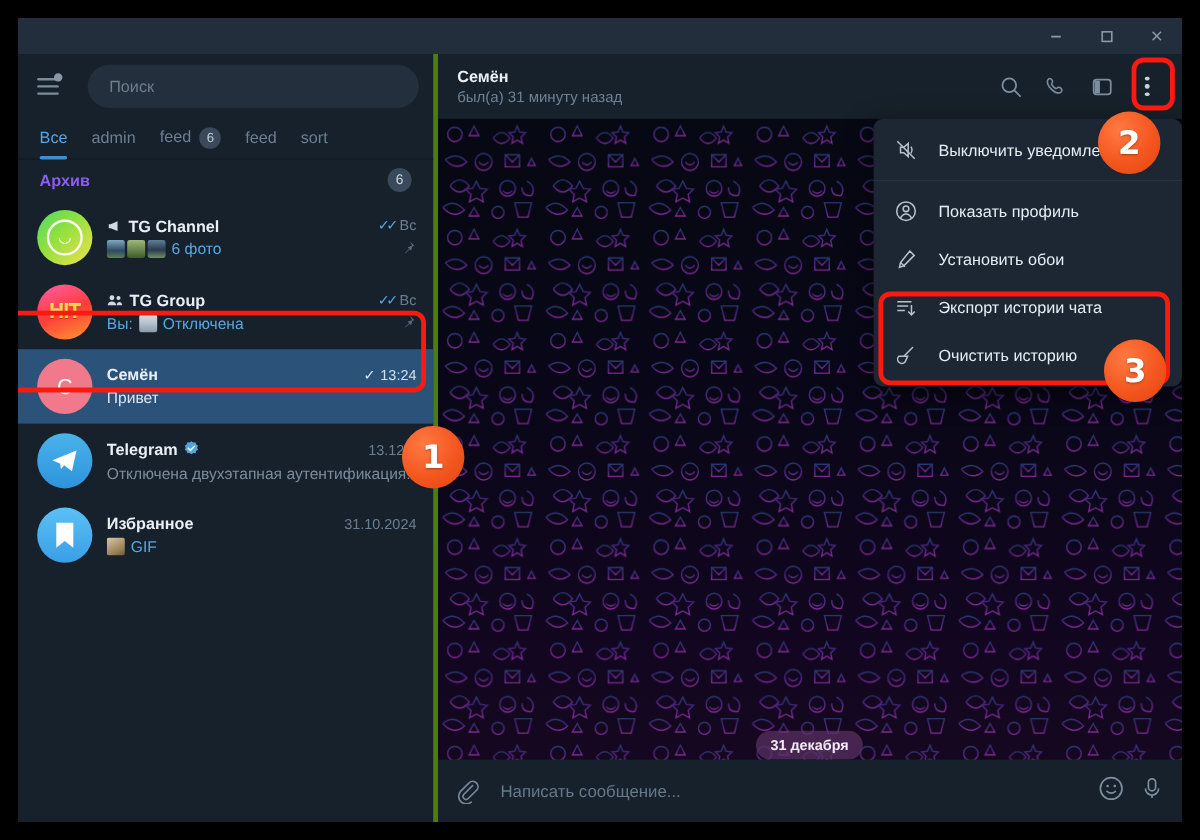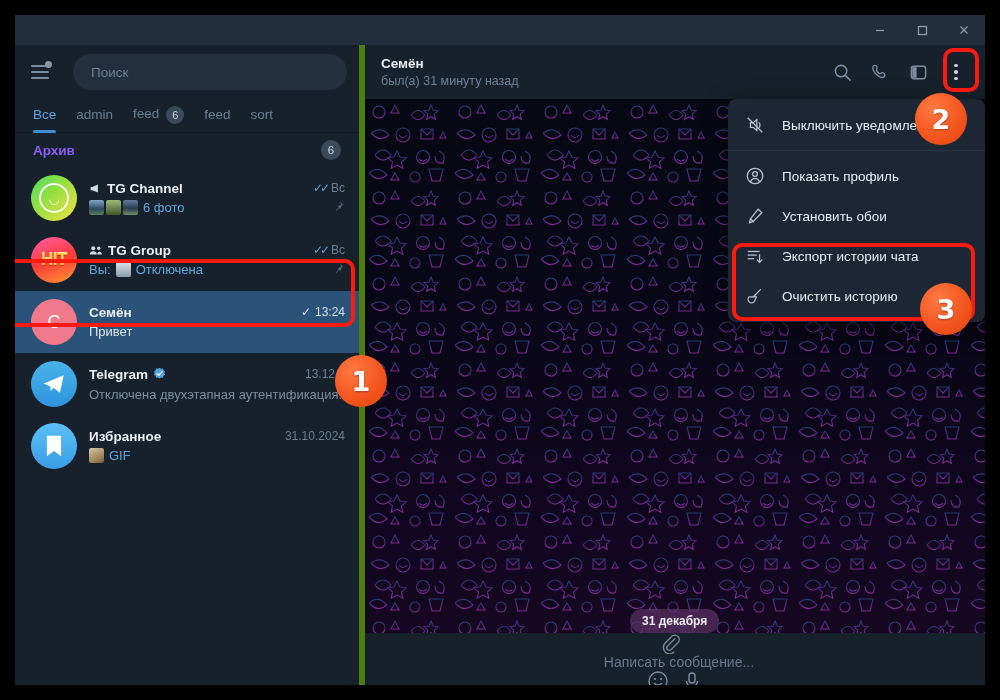--- a/index.html
+++ b/index.html
@@ -27,21 +27,21 @@
     display: flex; align-items: center; justify-content: center;
     color: #8d9aa8;
   }
   .winbtn svg { display: block; }
 
   
   .sidebar {
     position: absolute; left: 0; top: 30px;
     width: 350px; height: 640px;
     background: #17212b;
-    border-right: 6px solid #4d7c0f;
+    border-right: 4px solid #4d7c0f;
   }
   .topbar {
     height: 54px; display: flex; align-items: center; padding: 0 12px 0 14px;
   }
   .hamburger {
     width: 30px; height: 30px; position: relative; flex: 0 0 auto;
     display: flex; flex-direction: column; justify-content: center; gap: 4px;
     padding-left: 2px;
   }
   .hamburger i { display: block; height: 2px; background: #7b8c9d; border-radius: 1px; }
@@ -111,21 +111,21 @@
     display: flex; align-items: center; justify-content: center;
     font-size: 13px; color: #fff;
   }
   .hit-text {
     font-weight: bold; font-size: 17px; color: #ffd24d;
     text-shadow: 0 1px 0 #c43200, 0 -1px 0 #ffe9a0;
     letter-spacing: -0.5px;
   }
 
   .chatbody { flex: 1; margin-left: 12px; min-width: 0; }
-  .chatline1 { display: flex; align-items: flex-start; justify-content: space-between; }
+  .chatline1 { display: flex; align-items: center; justify-content: space-between; }
   .chatname {
     color: #e9eff5; font-size: 13.5px; font-weight: bold;
     display: flex; align-items: center; gap: 5px; white-space: nowrap;
     overflow: hidden; text-overflow: ellipsis;
   }
   .chatmeta { display: flex; align-items: center; gap: 4px; flex: 0 0 auto; margin-left: 8px; }
   .chattime { color: #6b7f92; font-size: 12px; }
   .chat.selected .chattime { color: #cfe0ef; }
   .chatline2 {
     display: flex; align-items: center; justify-content: space-between;
@@ -192,21 +192,21 @@
     background: #2b5278; border-radius: 10px; border-bottom-right-radius: 3px;
     padding: 7px 11px 7px 13px;
     display: flex; align-items: flex-end; gap: 8px;
   }
   .bubble .txt { color: #f1f6fa; font-size: 14.5px; }
   .bubble .tm { color: #9fc0da; font-size: 11.5px; }
   .bubble .ck { color: #6fc0f0; font-size: 13px; }
 
   .composer {
     position: absolute; left: 0; bottom: 0; width: 620px; height: 52px;
-    background: #17212b; display: flex; align-items: center; padding: 0 14px; flex-direction: column;
+    background: #17212b; display: flex; align-items: center; padding: 0 14px;
   }
   .composer .clip { color: #74869a; width: 30px; display: flex; align-items: center; }
   .composer .ph { flex: 1; color: #66798b; font-size: 14px; margin-left: 8px; }
   .composer .right { display: flex; align-items: center; gap: 12px; color: #7d8f9f; }
 
   
   .ctxmenu {
     position: absolute; left: 713px; top: 84px; width: 257px;
     background: #1c2733; border-radius: 8px; padding: 6px 0 6px 0;
     box-shadow: 0 6px 22px rgba(0,0,0,.55); z-index: 20;

